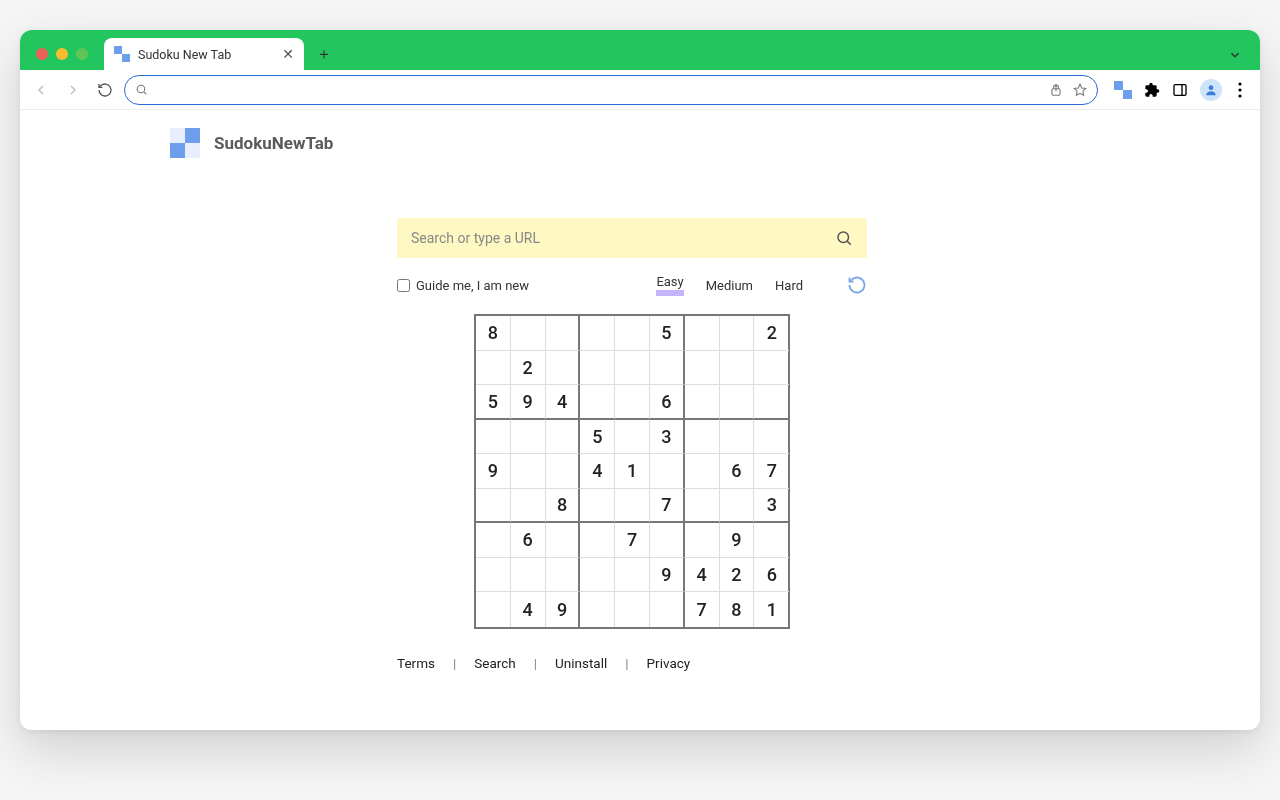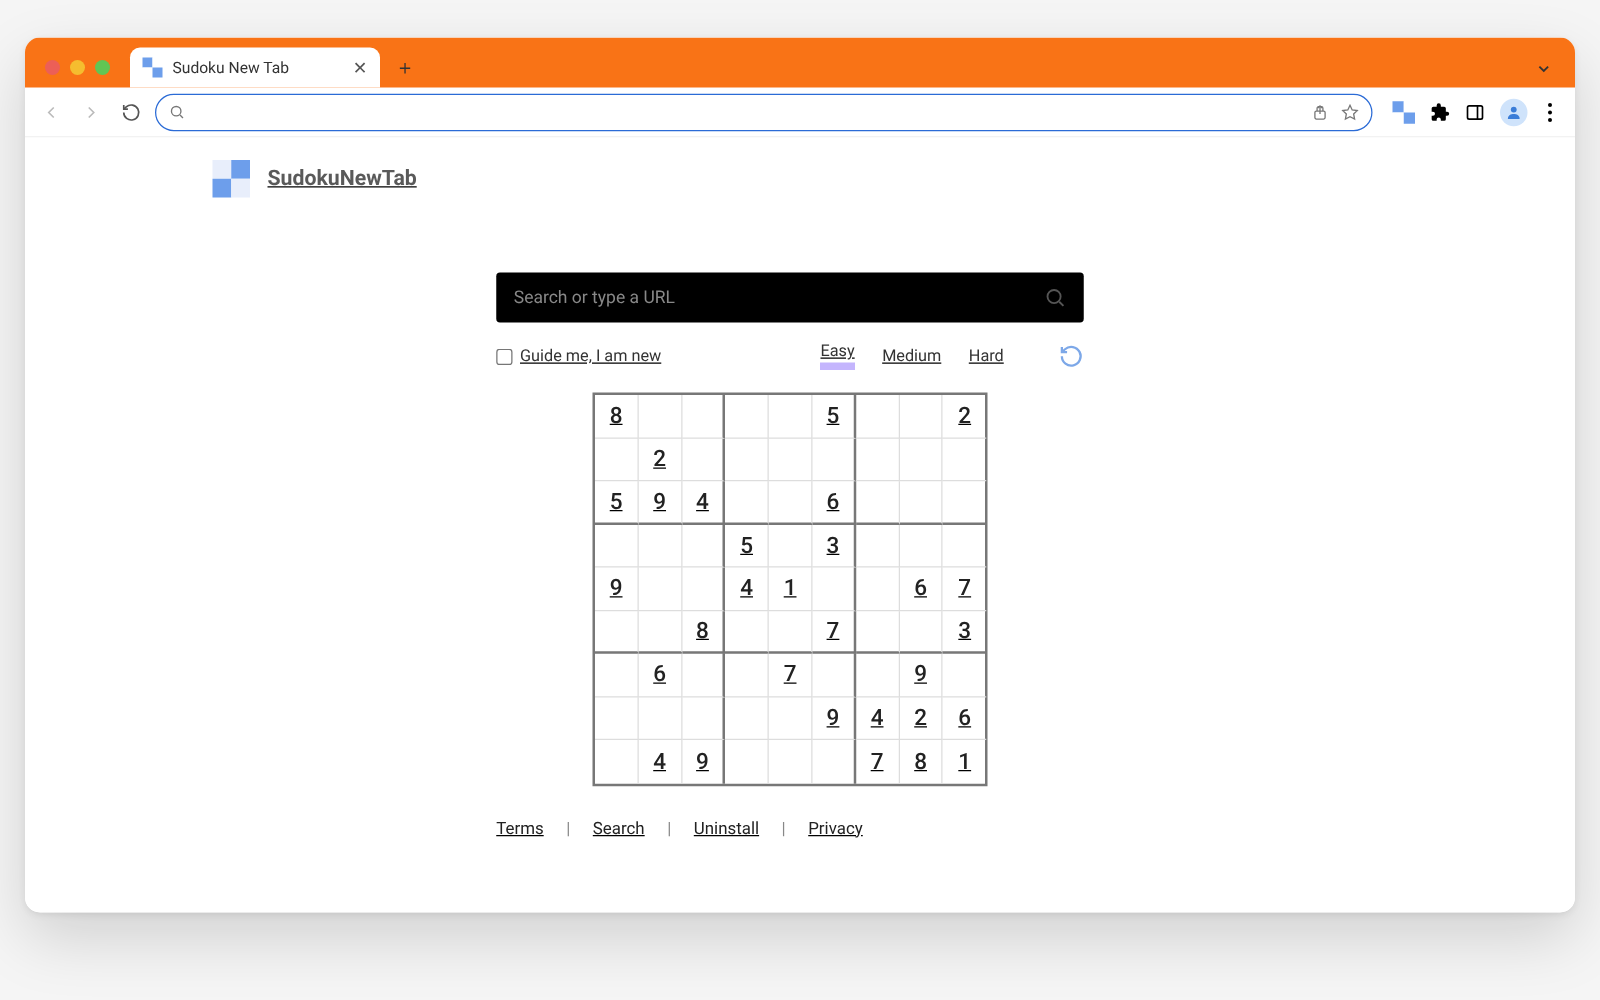--- a/index.html
+++ b/index.html
@@ -14,21 +14,21 @@
   }
   .window {
     width: 1240px;
     background: #fff;
     border-radius: 12px;
     box-shadow: 0 20px 50px rgba(0,0,0,0.15), 0 2px 6px rgba(0,0,0,0.08);
     overflow: hidden;
   }
   
   .tabstrip {
-    background: #f97316;
+    background: #22c55e;
     height: 40px;
     display: flex;
     align-items: flex-end;
     padding: 0 8px;
     position: relative;
   }
   .traffic {
     display: flex;
     gap: 8px;
     align-items: center;
@@ -71,29 +71,29 @@
   }
   .omnibox .search-ico{color:#777;}
   .omnibox .right-icons{margin-left:auto;display:flex;gap:10px;color:#777;}
   .ext-icons{display:flex;gap:12px;align-items:center;padding:0 6px 0 10px;}
   .ext-logo{width:18px;height:18px;display:grid;grid-template:repeat(2,1fr)/repeat(2,1fr);}
   .ext-logo span{width:9px;height:9px;}
   .ext-logo .a{background:#6d9eeb;} .ext-logo .b{background:#fff;}
   .avatar{width:22px;height:22px;border-radius:50%;background:#cfe3fb;display:flex;align-items:center;justify-content:center;}
   .avatar svg{width:14px;height:14px;}
   
-  .content{background:#fff;min-height:620px;padding:0 16px 24px 0;text-decoration:underline;}
+  .content{background:#fff;min-height:620px;padding:0 16px 24px 0;}
   .brand{display:flex;align-items:center;gap:14px;padding:18px 0 0 150px;}
   .brand-logo{width:30px;height:30px;display:grid;grid-template:repeat(2,1fr)/repeat(2,1fr);}
   .brand-logo span{width:15px;height:15px;}
   .brand-logo .a{background:#6d9eeb;} .brand-logo .b{background:#e8eefb;}
   .brand-title{font-size:17px;font-weight:700;color:#5a5a5a;}
   .center{width:470px;margin:60px auto 0 auto;}
   .searchbar{
-    background:#000000;height:40px;border-radius:3px;display:flex;align-items:center;padding:0 14px;color:#888;font-size:14px;
+    background:#fef9c3;height:40px;border-radius:3px;display:flex;align-items:center;padding:0 14px;color:#888;font-size:14px;
   }
   .searchbar .mag{margin-left:auto;color:#555;}
   .controls{display:flex;align-items:center;margin-top:16px;font-size:13px;color:#333;}
   .guide{display:flex;align-items:center;gap:6px;}
   .guide input{width:13px;height:13px;}
   .diffs{margin-left:auto;display:flex;gap:22px;align-items:center;}
   .diff{font-size:13px;color:#333;cursor:pointer;}
   .diff.active{border-bottom:6px solid #c4b5fd;padding-bottom:1px;}
   .refresh{margin-left:22px;color:#7da8e8;}
   

